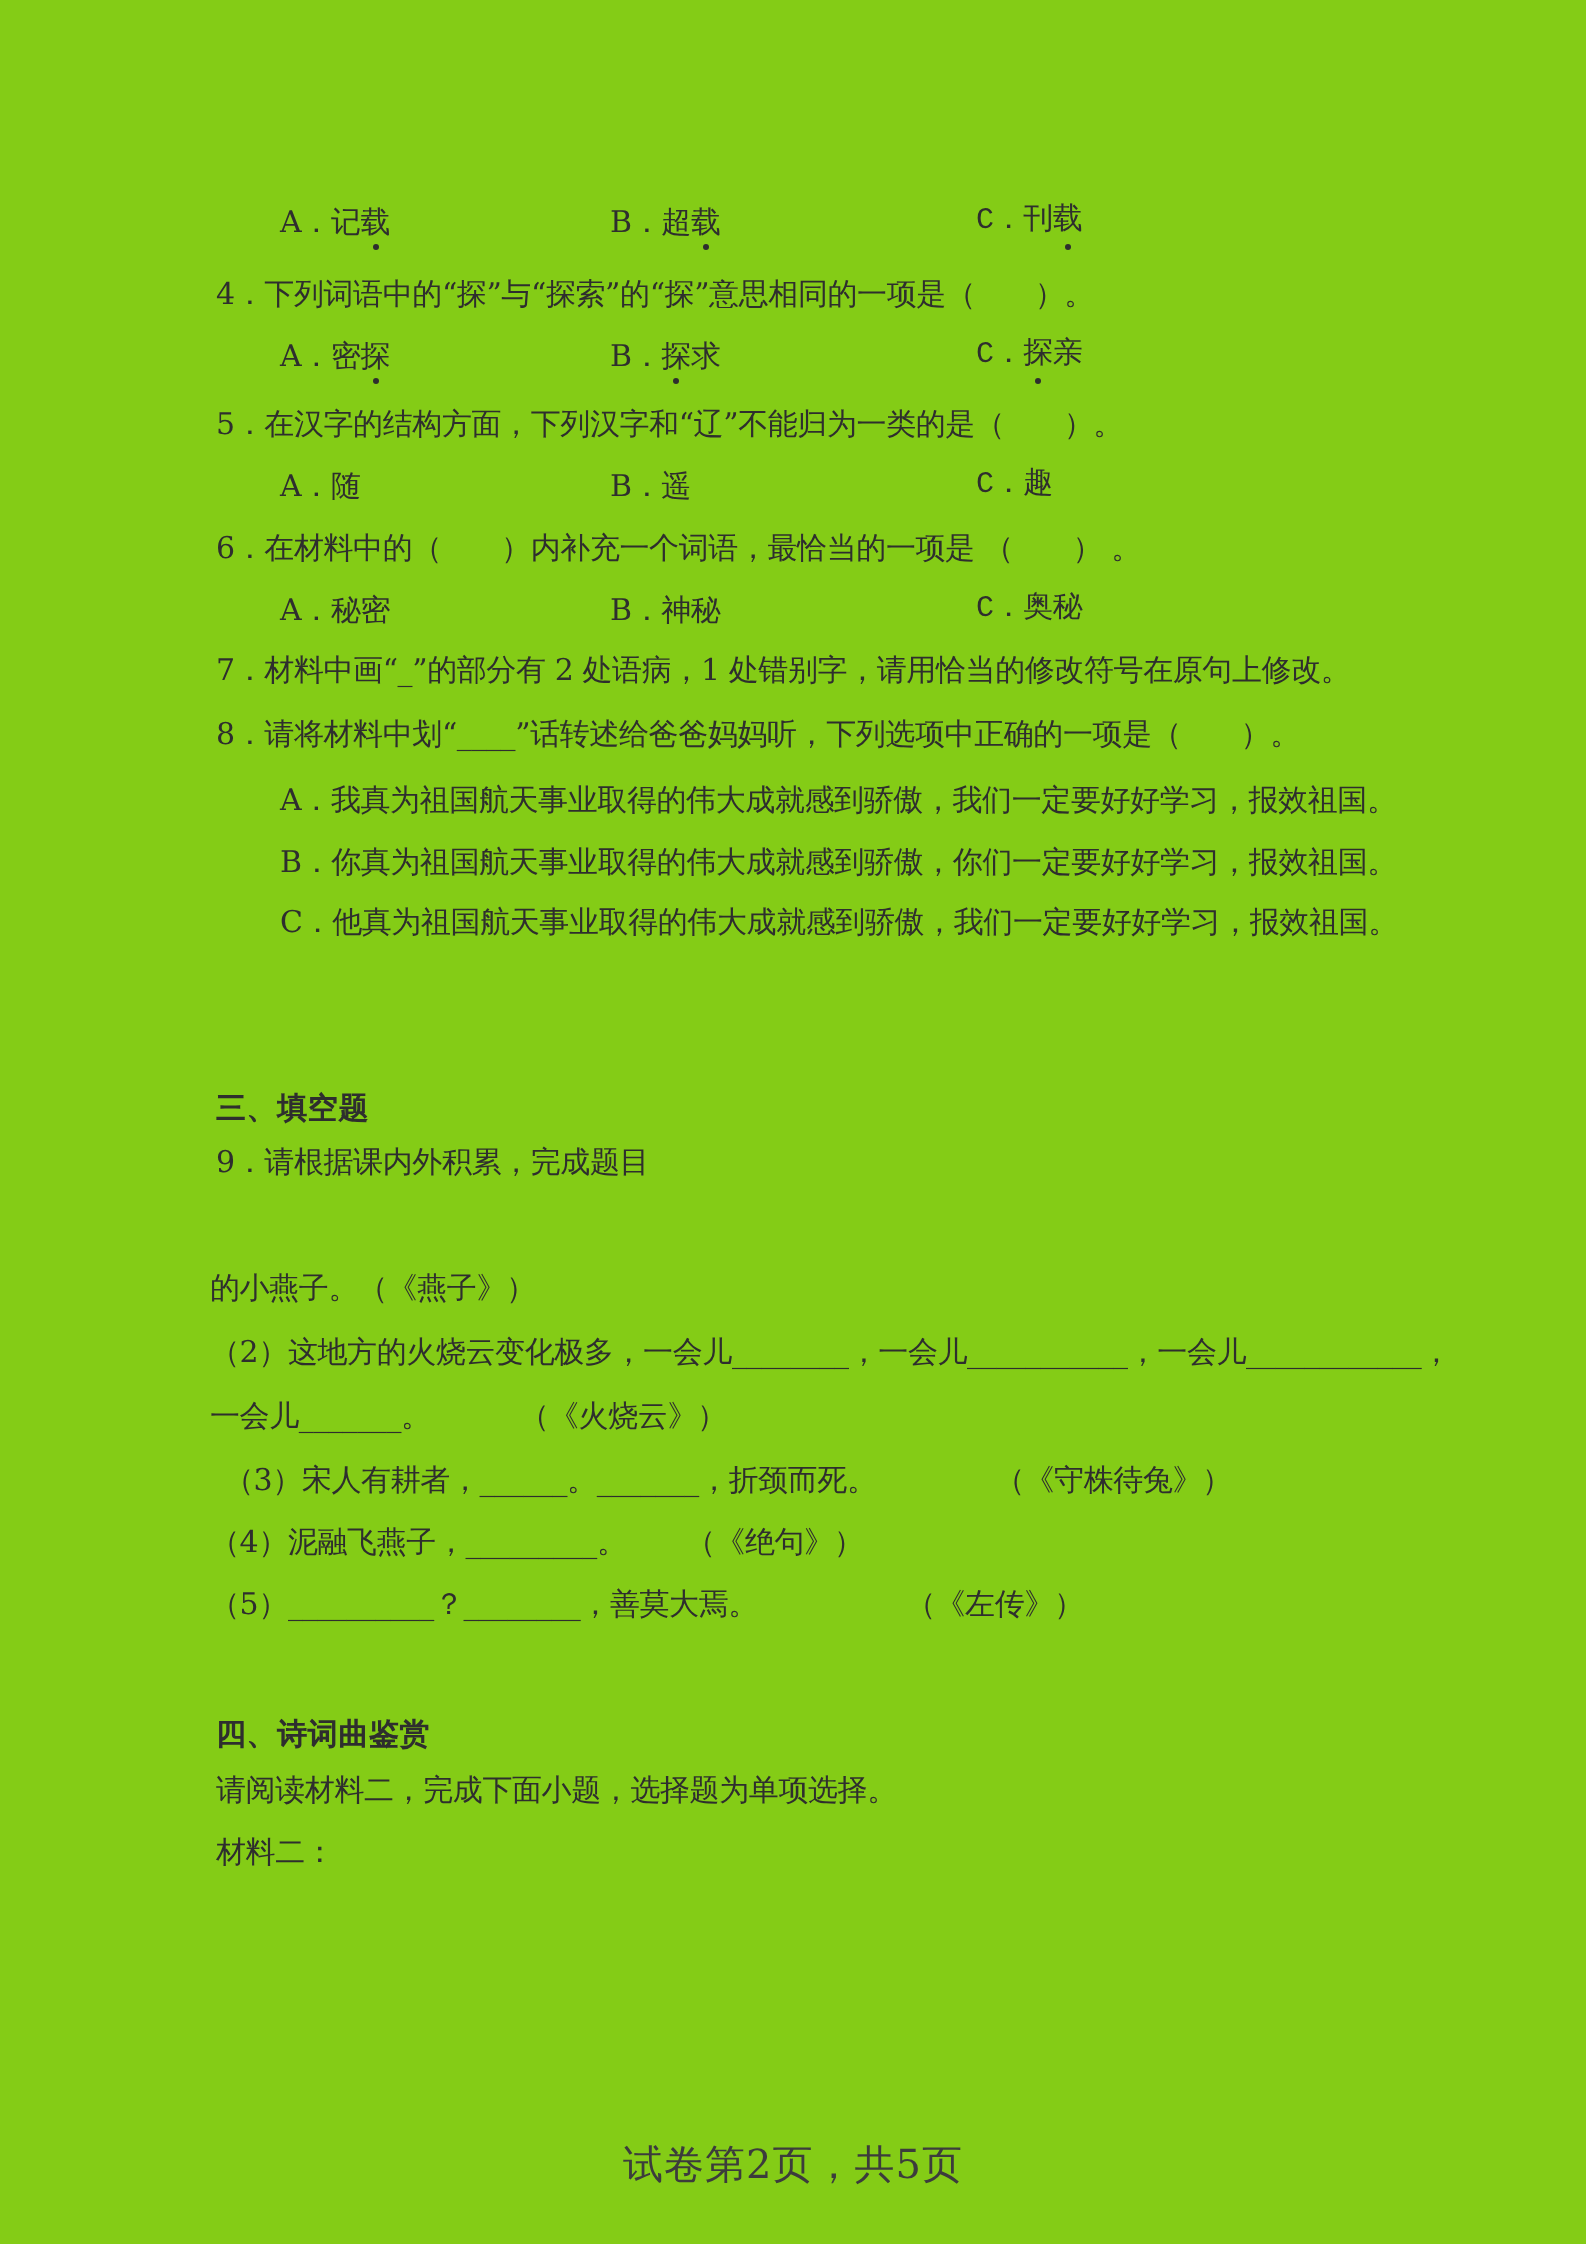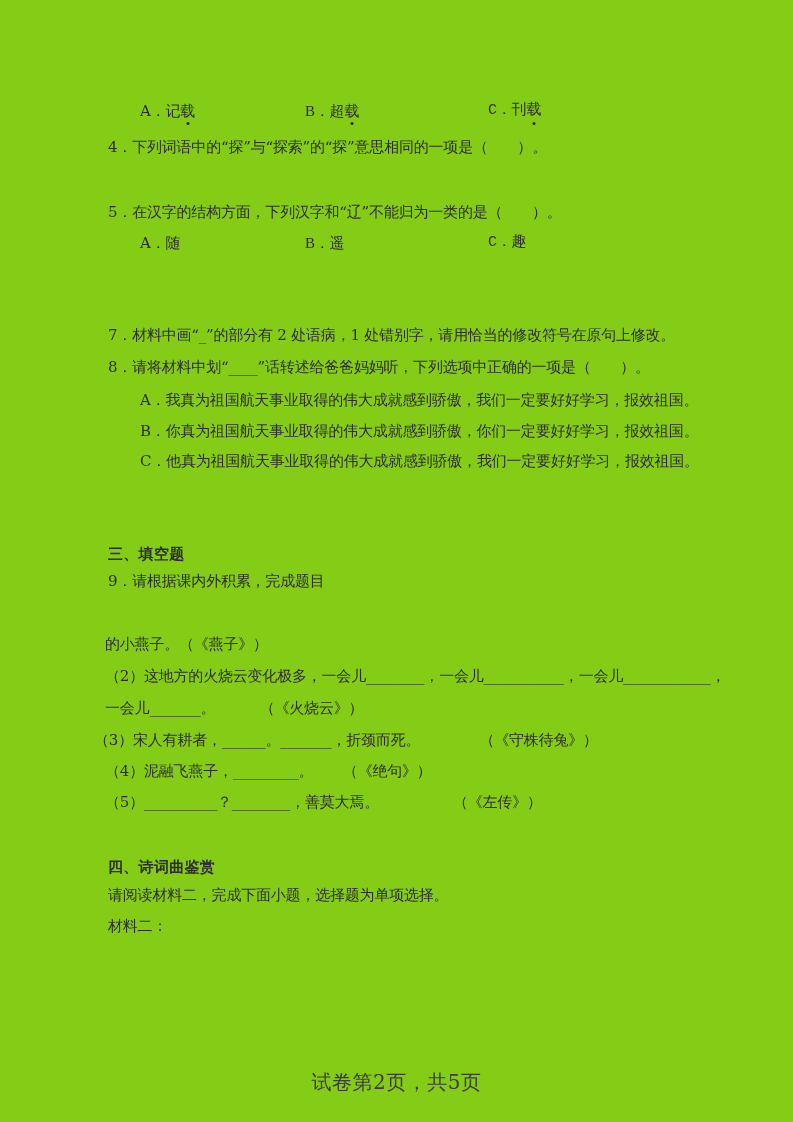--- a/index.html
+++ b/index.html
@@ -22,21 +22,21 @@
   .ind{left:140px;}
   .opt-row{
     position:absolute;
     left:140px;
     width:580px;
     display:flex;
     white-space:pre;
     line-height:20px;
   }
   .col-a{width:165px;}
-  .col-b{width:183px;font-family:Liberation Serif, serif;}
+  .col-b{width:183px;}
   .col-c{flex:1;font-family:Liberation Mono, monospace;}
   .bold{font-weight:bold;letter-spacing:0.3px;}
   .emph{position:relative;display:inline-block;}
   .emph:empty{display:none;}
   .emph::after{
     content:"";
     position:absolute;
     left:50%;bottom:-4px;
     transform:translateX(-50%);
     width:3px;height:3px;border-radius:50%;
@@ -56,41 +56,52 @@
 
 <div class="page">
 
   <div class="opt-row" style="top:101px">
     <span class="col-a"><span>A．</span><span>记</span><span class="emph">载</span><span></span></span>
     <span class="col-b"><span>B．</span><span>超</span><span class="emph">载</span><span></span></span>
     <span class="col-c"><span>C．</span><span>刊</span><span class="emph">载</span><span></span></span>
   </div>
 
   <div class="ln" style="top:137px">4．下列词语中的“探”与“探索”的“探”意思相同的一项是（　　）。</div>
+  <div class="opt-row" style="top:168px">
+    <span class="col-a"><span>A．</span><span>密</span><span class="emph">探</span><span></span></span>
+    <span class="col-b"><span>B．</span><span></span><span class="emph">探</span><span>求</span></span>
+    <span class="col-c"><span>C．</span><span></span><span class="emph">探</span><span>亲</span></span>
+  </div>
 
   <div class="ln" style="top:202px">5．在汉字的结构方面，下列汉字和“辽”不能归为一类的是（　　）。</div>
   <div class="opt-row" style="top:233px">
     <span class="col-a"><span>A．</span><span>随</span></span>
     <span class="col-b"><span>B．</span><span>遥</span></span>
     <span class="col-c"><span>C．</span><span>趣</span></span>
   </div>
 
+  <div class="ln" style="top:264px">6．在材料中的（　　）内补充一个词语，最恰当的一项是 （　　） 。</div>
+  <div class="opt-row" style="top:295px">
+    <span class="col-a"><span>A．</span><span>秘密</span></span>
+    <span class="col-b"><span>B．</span><span>神秘</span></span>
+    <span class="col-c"><span>C．</span><span>奥秘</span></span>
+  </div>
 
   <div class="ln" style="top:325px">7．材料中画“_”的部分有 2 处语病，1 处错别字，请用恰当的修改符号在原句上修改。</div>
   <div class="ln" style="top:357px">8．请将材料中划“____”话转述给爸爸妈妈听，下列选项中正确的一项是（　　）。</div>
   <div class="ln ind" style="top:390px"><span>A．</span><span>我真为祖国航天事业取得的伟大成就感到骄傲，我们一定要好好学习，报效祖国。</span></div>
   <div class="ln ind" style="top:421px"><span>B．</span><span>你真为祖国航天事业取得的伟大成就感到骄傲，你们一定要好好学习，报效祖国。</span></div>
   <div class="ln ind" style="top:451px"><span>C．</span><span>他真为祖国航天事业取得的伟大成就感到骄傲，我们一定要好好学习，报效祖国。</span></div>
 
   <div class="ln bold" style="top:544px">三、填空题</div>
   <div class="ln" style="top:571px">9．请根据课内外积累，完成题目</div>
   <div class="ln" style="top:634px;left:105px">的小燕子。（《燕子》）</div>
   <div class="ln" style="top:666px;left:105px">（2）这地方的火烧云变化极多，一会儿________，一会儿___________，一会儿____________，</div>
   <div class="ln" style="top:698px;left:105px">一会儿_______。　　　（《火烧云》）</div>
-  <div class="ln" style="top:730px;left:94px">（3）宋人有耕者，______。_______，折颈而死。　　　　（《守株待兔》）</div>
+  <div class="ln" style="top:730px;left:112px">（3）宋人有耕者，______。_______，折颈而死。　　　　（《守株待兔》）</div>
   <div class="ln" style="top:761px;left:105px">（4）泥融飞燕子，_________。　　（《绝句》）</div>
   <div class="ln" style="top:792px;left:105px">（5）__________？________，善莫大焉。　　　　　（《左传》）</div>
 
   <div class="ln bold" style="top:857px">四、诗词曲鉴赏</div>
   <div class="ln" style="top:885px">请阅读材料二，完成下面小题，选择题为单项选择。</div>
   <div class="ln" style="top:916px">材料二：</div>
 
   <div class="footer">试卷第2页，共5页</div>
 
 </div>

